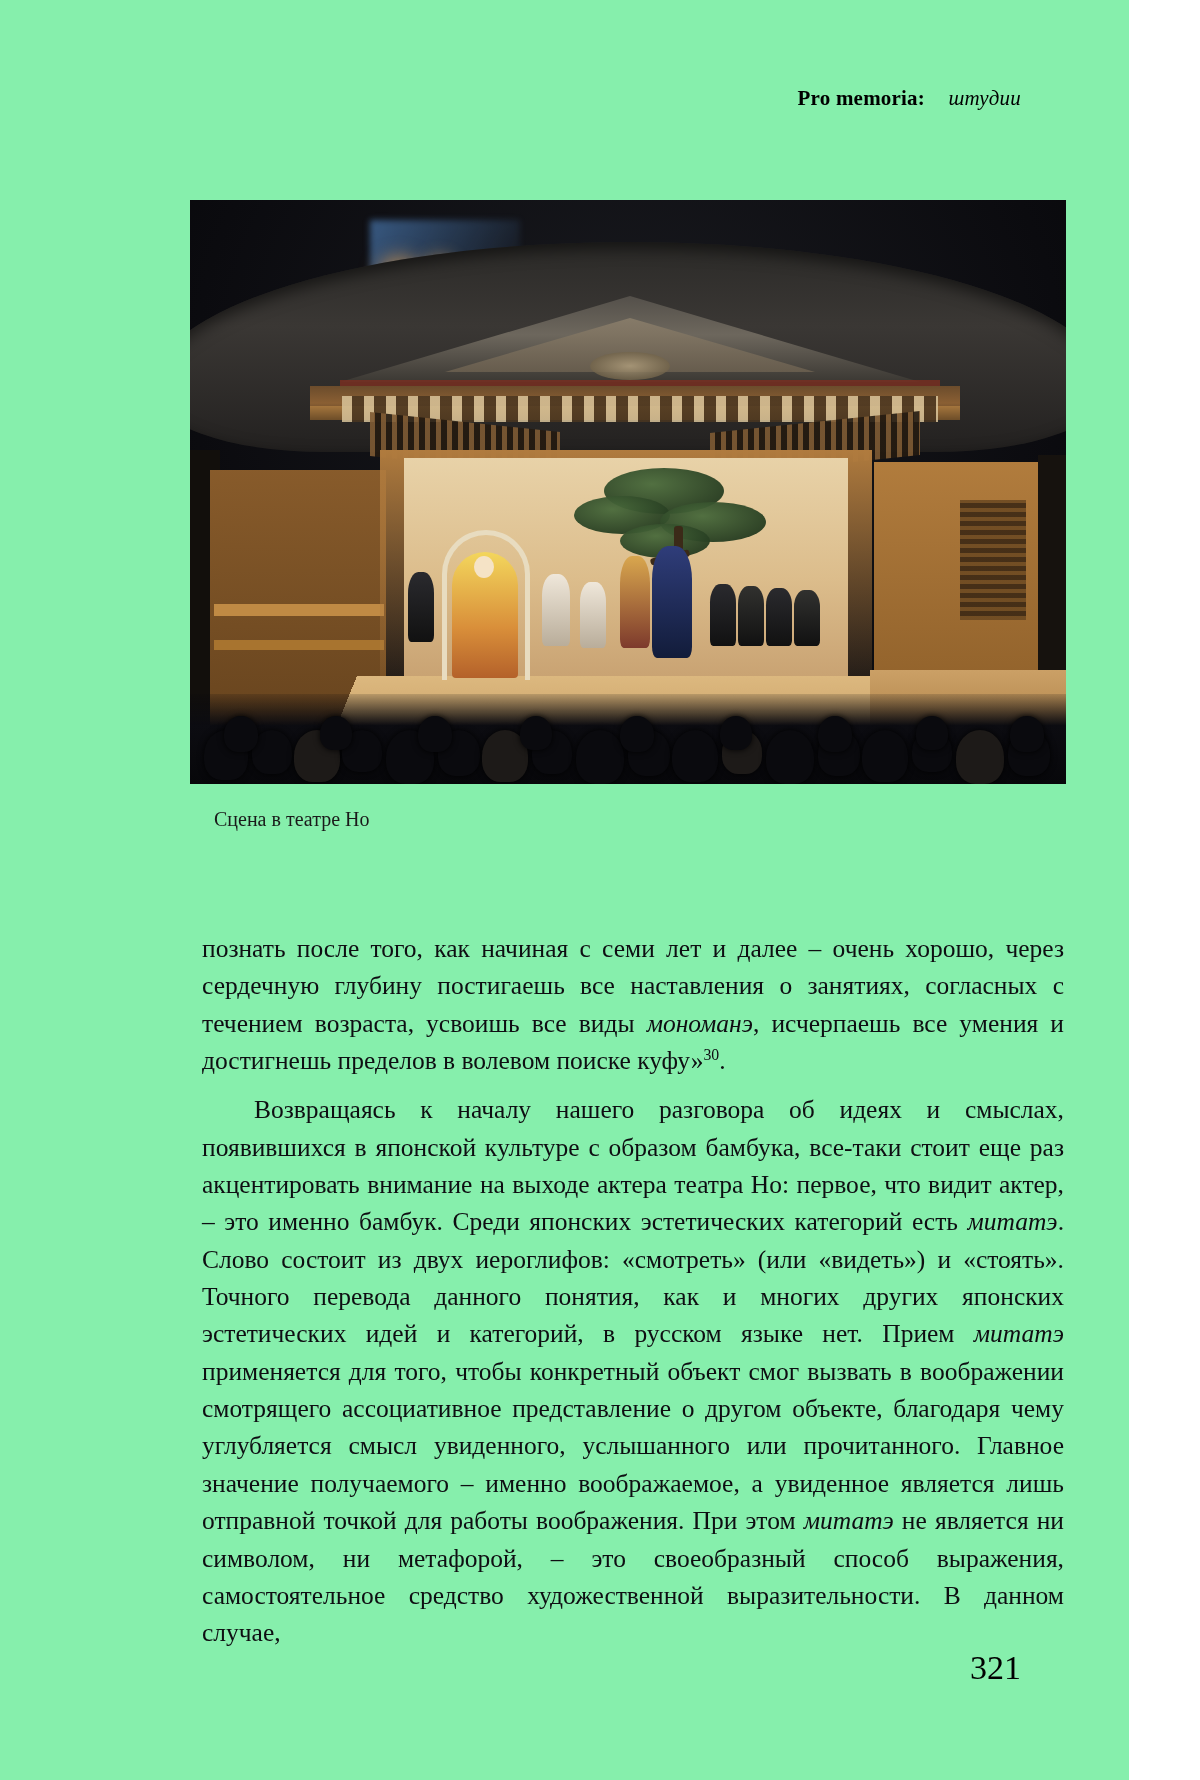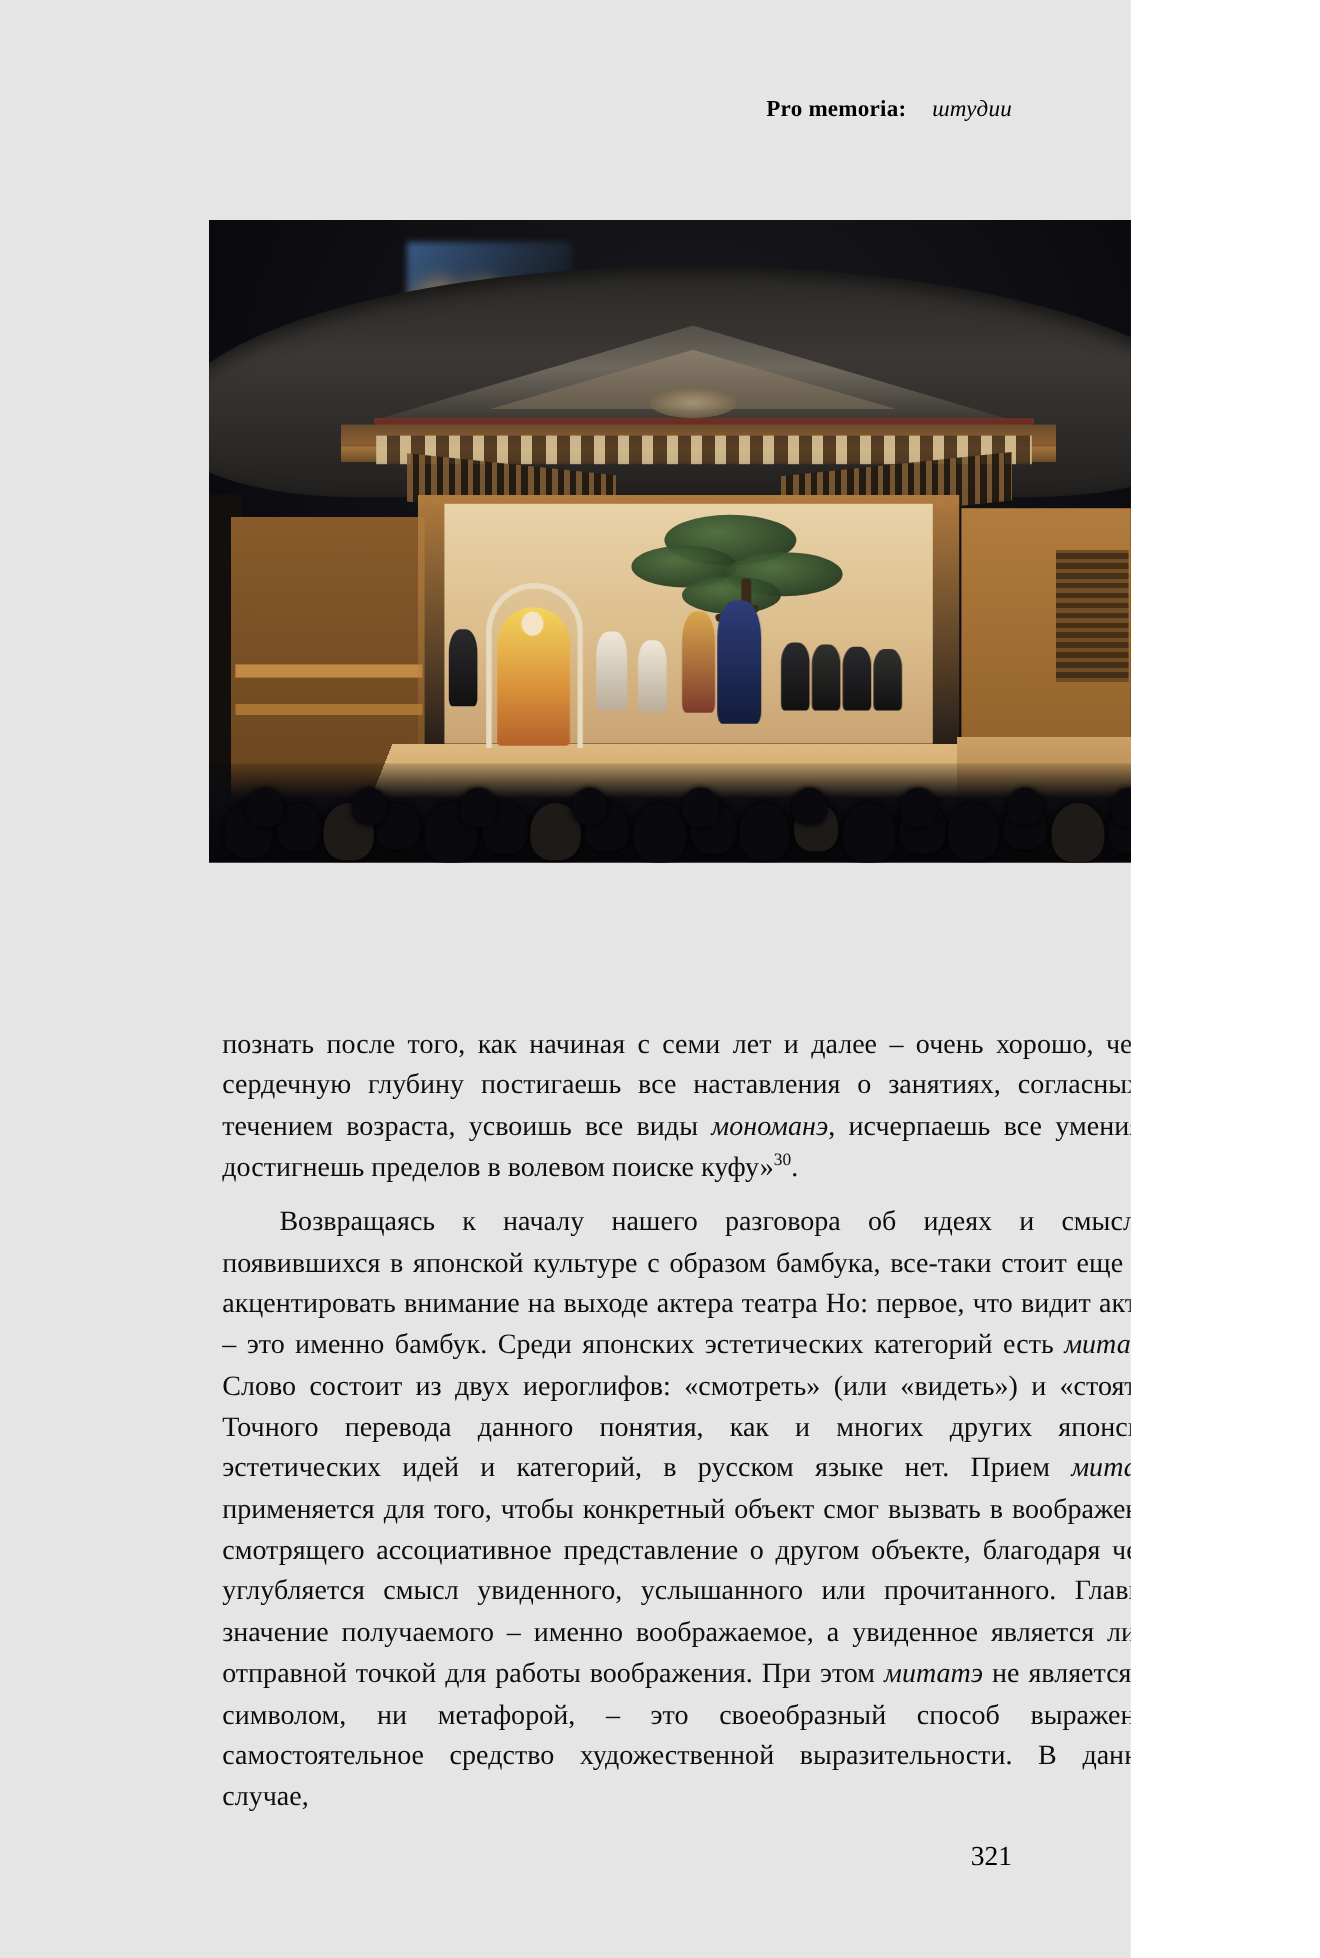--- a/index.html
+++ b/index.html
@@ -6,23 +6,23 @@
     margin: 0;
     padding: 0;
     background: #ffffff;
   }
   body {
     font-family: "Liberation Serif", serif;
     color: #000000;
   }
   .page {
     position: relative;
-    width: 1028px;
+    width: 1129px;
     height: 1780px;
-    background: #e5e5e5;
+    background: #86efac;
     overflow: hidden;
   }
   
   .running-head {
     position: absolute;
     top: 86px;
     right: 108px;
     font-size: 21px;
     letter-spacing: 0.2px;
     white-space: nowrap;
@@ -77,22 +77,22 @@
   }
   sup {
     font-size: 0.62em;
     vertical-align: super;
     line-height: 0;
   }
   
   .folio {
     position: absolute;
     right: 108px;
-    bottom: 78px;
-    font-size: 25px;
+    bottom: 93px;
+    font-size: 34px;
   }
 
   
   .ph-layer { position: absolute; }
 
   
   .ph-bg {
     left: 0; top: 0; width: 100%; height: 100%;
     background:
       radial-gradient(ellipse at 50% 30%, #191a1f 0%, #0b0b0f 70%, #060608 100%);
@@ -366,20 +366,21 @@
         <div class="head" style="left:130px;bottom:34px;width:32px;height:34px;"></div>
         <div class="head" style="left:228px;bottom:32px;width:34px;height:36px;"></div>
         <div class="head" style="left:330px;bottom:34px;width:32px;height:34px;"></div>
         <div class="head" style="left:430px;bottom:32px;width:34px;height:36px;"></div>
         <div class="head" style="left:530px;bottom:34px;width:32px;height:34px;"></div>
         <div class="head" style="left:628px;bottom:32px;width:34px;height:36px;"></div>
         <div class="head" style="left:726px;bottom:34px;width:32px;height:34px;"></div>
         <div class="head" style="left:820px;bottom:32px;width:34px;height:36px;"></div>
       </div>
     </div>
+    <div class="caption">Сцена в театре Но</div>
   </div>
 
   <div class="body-text">
     <p><span>познать после того, как начиная с семи лет и далее – очень хорошо, через сердечную глубину постигаешь все наставления о занятиях, согласных с течением возраста, усвоишь все виды </span><i>мономанэ</i><span>, исчерпаешь все умения и достигнешь пределов в волевом поиске куфу»</span><sup>30</sup><span>.</span></p>
     <p class="indent"><span>Возвращаясь к началу нашего разговора об идеях и смыслах, появившихся в японской культуре с образом бамбука, все-таки стоит еще раз акцентировать внимание на выходе актера театра Но: первое, что видит актер, – это именно бамбук. Среди японских эстетических категорий есть </span><i>митатэ</i><span>. Слово состоит из двух иероглифов: «смотреть» (или «видеть») и «стоять». Точного перевода данного понятия, как и многих других японских эстетических идей и категорий, в русском языке нет. Прием </span><i>митатэ</i><span> применяется для того, чтобы конкретный объект смог вызвать в воображении смотрящего ассоциативное представление о другом объекте, благодаря чему углубляется смысл увиденного, услышанного или прочитанного. Главное значение получаемого – именно воображаемое, а увиденное является лишь отправной точкой для работы воображения. При этом </span><i>митатэ</i><span> не является ни символом, ни метафорой, – это своеобразный способ выражения, самостоятельное средство художественной выразительности. В данном случае,</span></p>
   </div>
 
   <div class="folio">321</div>
 
 </div>

